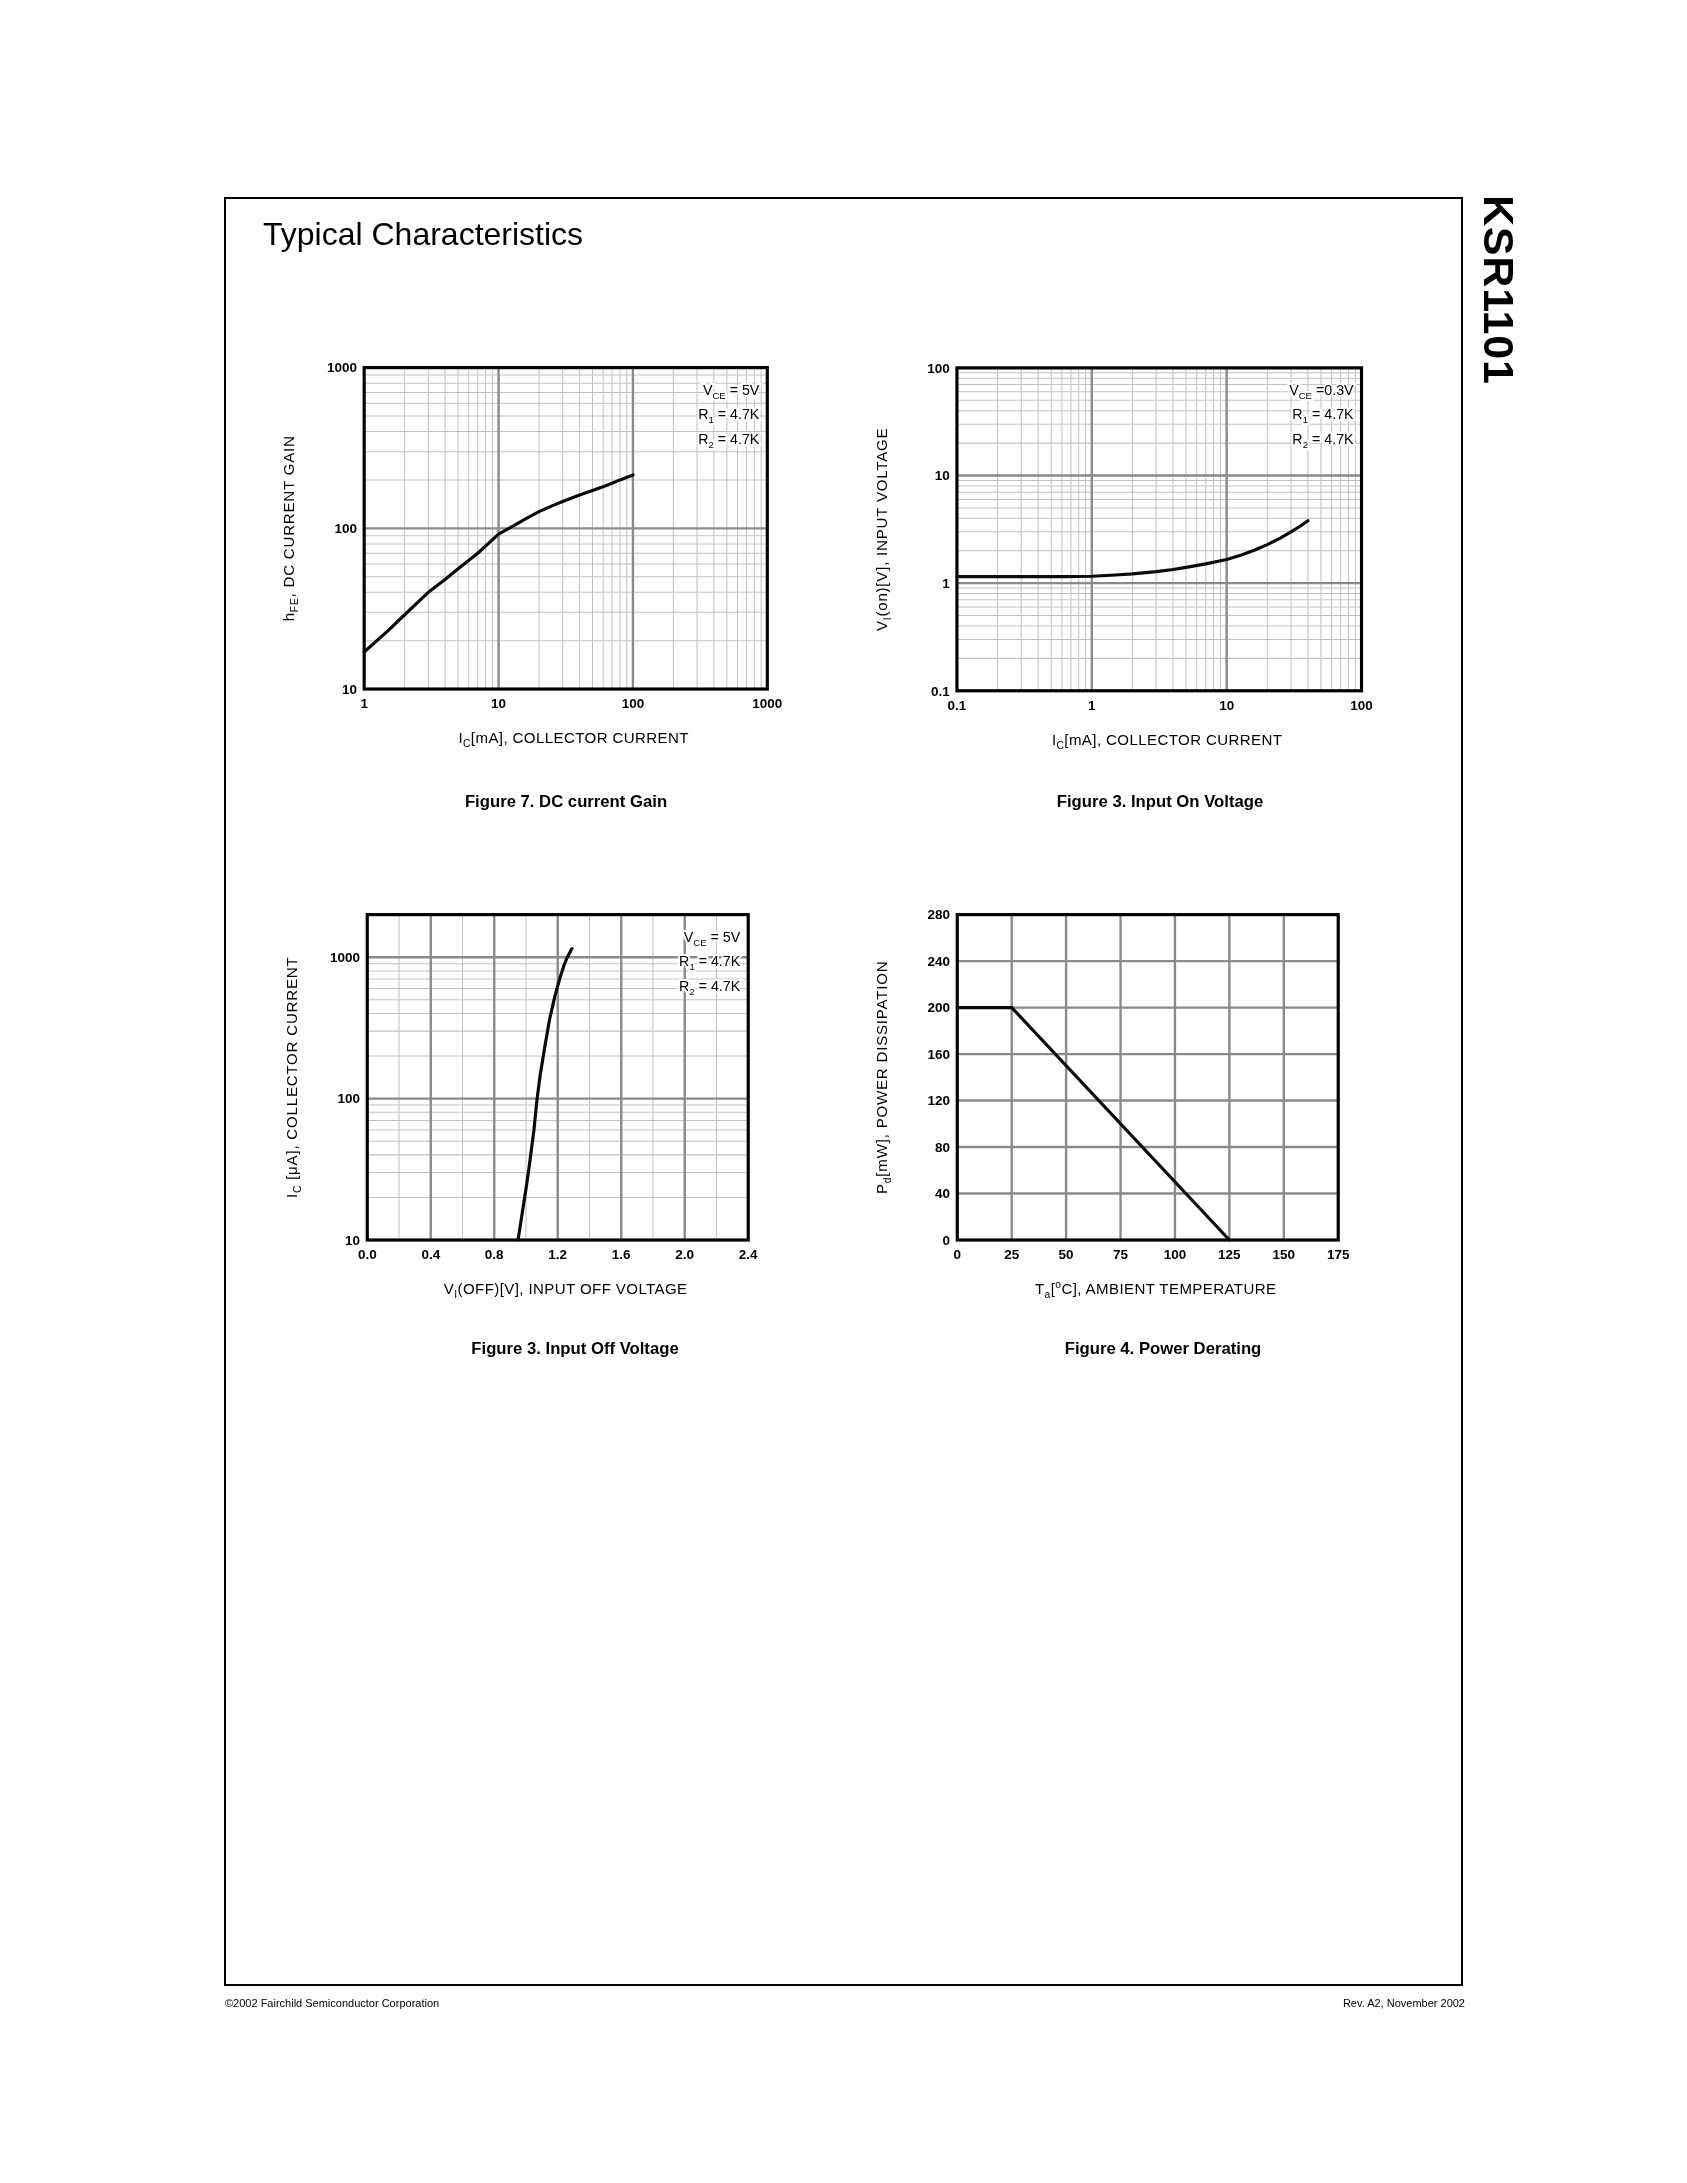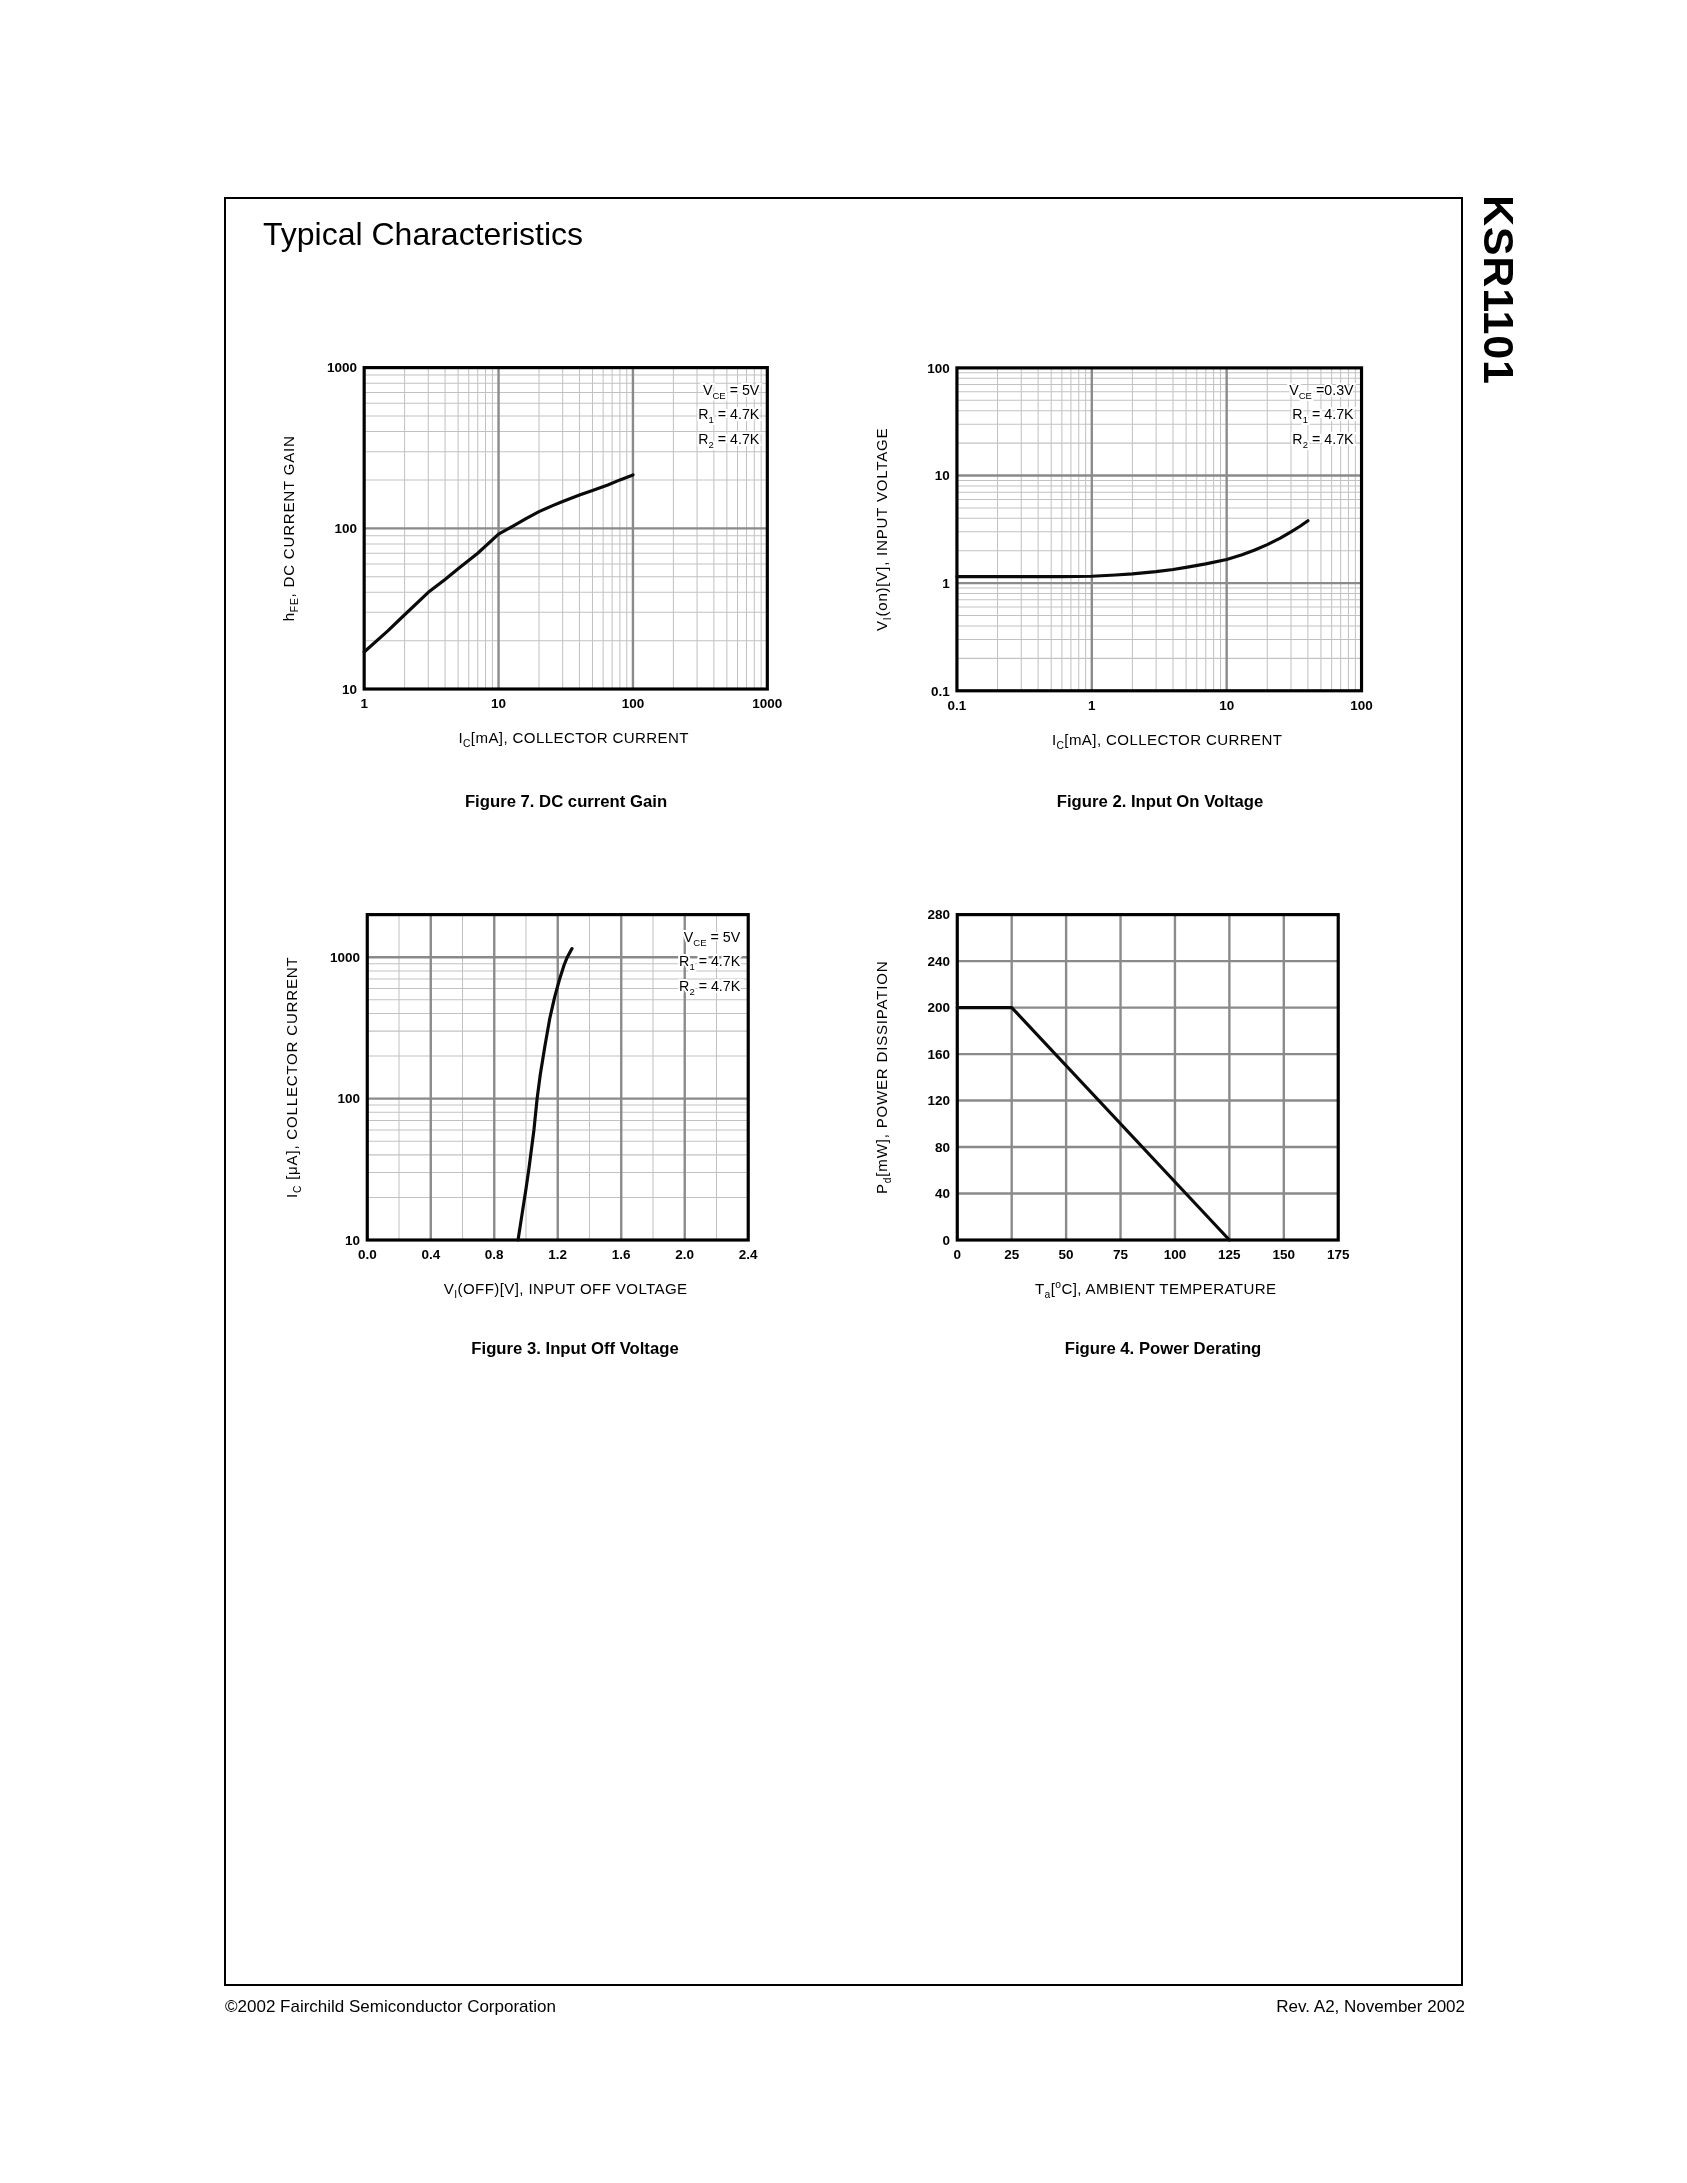--- a/index.html
+++ b/index.html
@@ -10,21 +10,21 @@
   .chart{position:absolute;}
   #chart-0{left:237px;top:320px;}
   #chart-1{left:830px;top:320px;}
   #chart-2{left:240px;top:867px;}
   #chart-3{left:830px;top:867px;}
   .cap{position:absolute;transform:translateX(-50%);font-size:16.7px;font-weight:bold;white-space:nowrap;}
   #cap-0{left:566px;top:792px;}
   #cap-1{left:1160px;top:792px;}
   #cap-2{left:557px;top:1339px;margin-left:18px;}
   #cap-3{left:1147px;top:1339px;padding-left:32px;}
-  .foot{position:absolute;font-size:17px;white-space:nowrap;}
+  .foot{position:absolute;font-size:11px;white-space:nowrap;}
   .foot-l{left:225px;top:1997px;}
   .foot-r{right:222px;top:1997px;}
   svg text{fill:#000;}
 </style>
 </head>
 <body>
 
 <div class="frame"></div>
 <div class="title">Typical Characteristics</div>
 <div class="part">KSR1101</div>
@@ -234,19 +234,19 @@
       <text x="151" y="300.28571428571433" text-anchor="end" font-size="17" font-weight="bold">120</text>
       <text x="151" y="241.71428571428572" text-anchor="end" font-size="17" font-weight="bold">160</text>
       <text x="151" y="183.1428571428571" text-anchor="end" font-size="17" font-weight="bold">200</text>
       <text x="151" y="124.57142857142861" text-anchor="end" font-size="17" font-weight="bold">240</text>
       <text x="151" y="66" text-anchor="end" font-size="17" font-weight="bold">280</text>
       <text x="410" y="538" text-anchor="middle" font-size="19" letter-spacing="0.5"><tspan dy="0">T</tspan><tspan dy="5" font-size="13">a</tspan><tspan dy="-5">[</tspan><tspan dy="-7" font-size="13">o</tspan><tspan dy="7">C], AMBIENT TEMPERATURE</tspan></text>
       <text x="72" y="265" text-anchor="middle" font-size="19" letter-spacing="1" transform="rotate(-90 72 265)"><tspan dy="0">P</tspan><tspan dy="5" font-size="13">d</tspan><tspan dy="-5">[mW], POWER DISSIPATION</tspan></text>
     </svg></div>
 
 <div class="cap" id="cap-0">Figure 7. DC current Gain</div>
-<div class="cap" id="cap-1">Figure 2. Input On Voltage</div>
+<div class="cap" id="cap-1">Figure 3. Input On Voltage</div>
 <div class="cap" id="cap-2">Figure 3. Input Off Voltage</div>
 <div class="cap" id="cap-3">Figure 4. Power Derating</div>
 
 <div class="foot foot-l">©2002 Fairchild Semiconductor Corporation</div>
 <div class="foot foot-r">Rev. A2, November 2002</div>
 
 
 </body></html>

